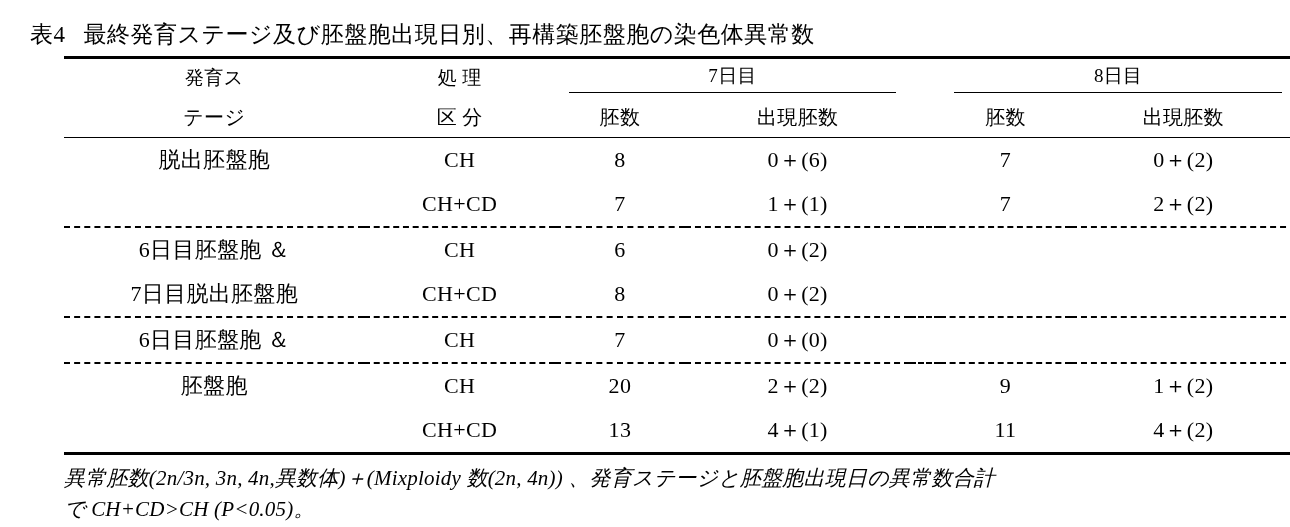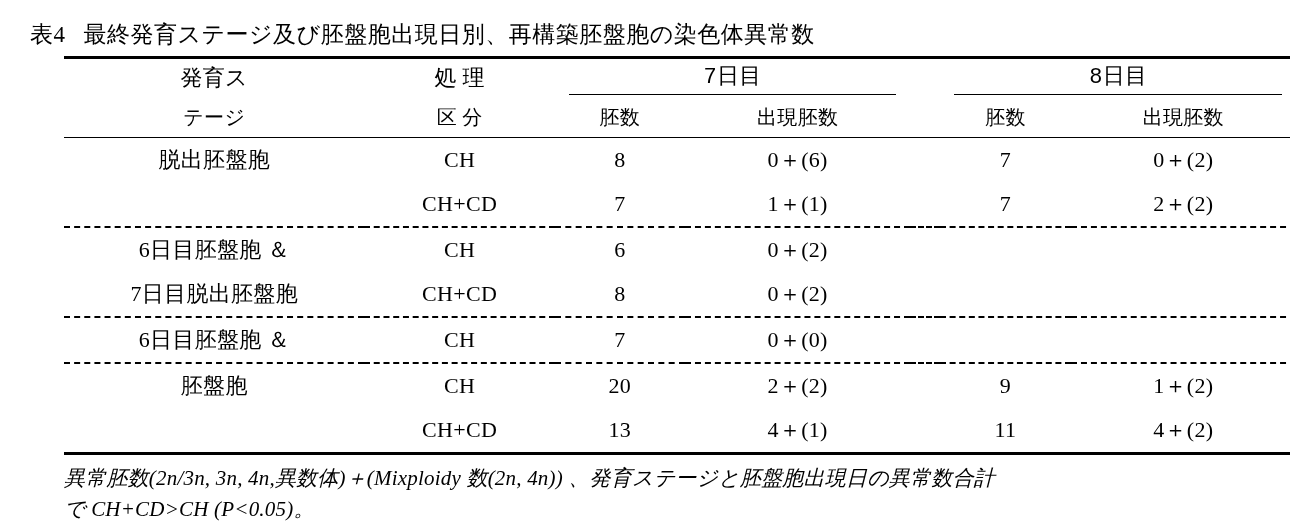--- a/index.html
+++ b/index.html
@@ -53,32 +53,31 @@
     border-top: 1.5px solid #000;
   }
   .rule-bottom td {
     border-bottom: 3px solid #000;
   }
   .dash-sep td {
     border-top: 2px dashed #000;
   }
   .hdr-row1 td {
     height: 38px;
-    font-size: 22px;
+    font-size: 19px;
   }
   .hdr-row2 td {
     height: 40px;
     font-size: 20px;
   }
   .underline-day {
     display: block;
     border-bottom: 1.5px solid #000;
     padding-bottom: 3px;
     margin: 0 14px;
-    font-family: Liberation Mono, monospace;
   }
   .body-row td {
     height: 44px;
     font-size: 22px;
   }
   .stage-cell {
     text-align: center;
     white-space: nowrap;
   }
   .footnote {

